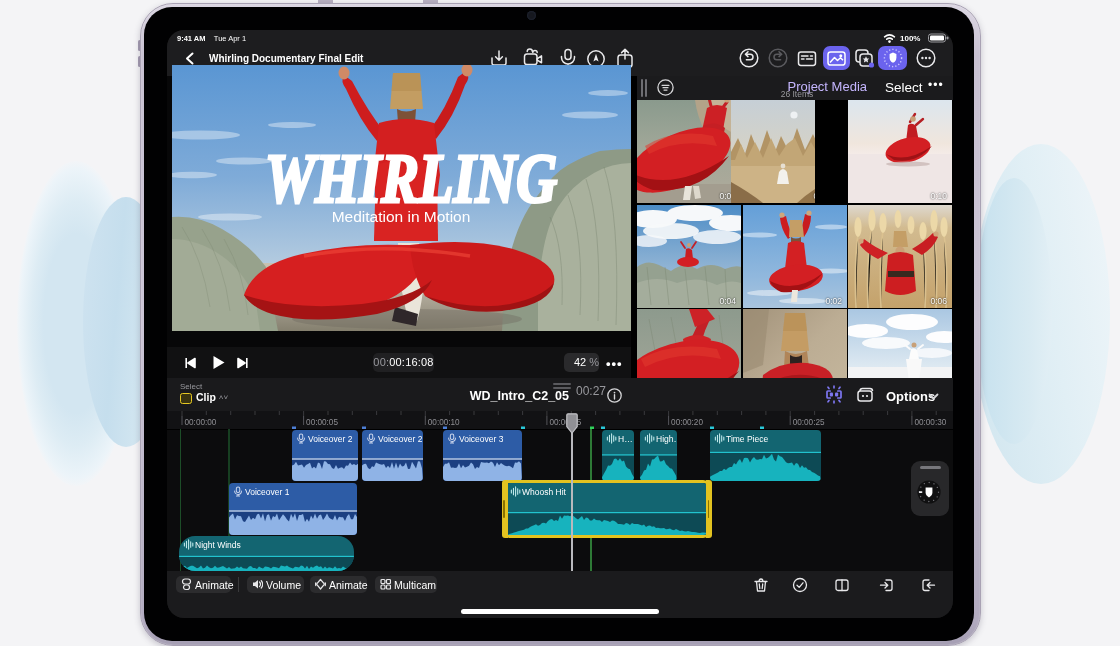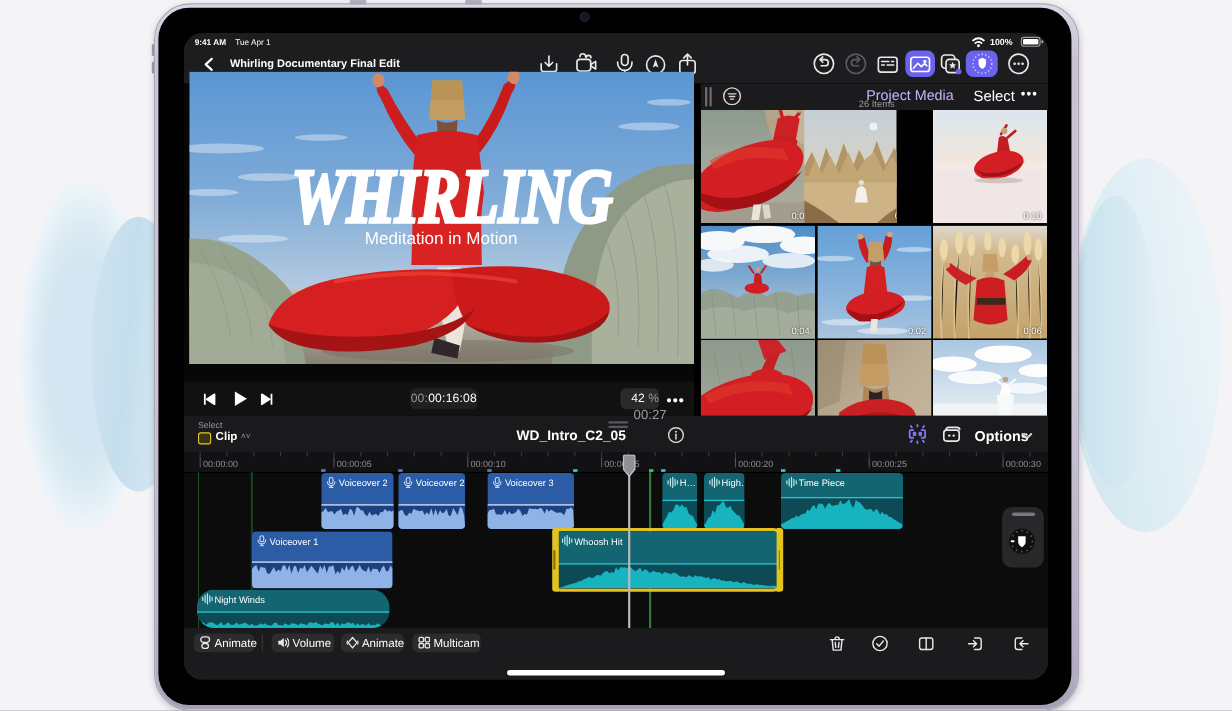--- a/index.html
+++ b/index.html
@@ -463,21 +463,21 @@
       </svg>
     </div>
 <div class="a" style="left:0px;top:348px;width:786px;height:240px;background:#0c0c0d"></div>
 <div class="a" style="left:0px;top:348px;width:786px;height:33px;background:#1a1a1c"></div>
 <div class="a" style="left:13px;top:352px;font-size:8px;color:#98989d">Select</div>
 <div class="a" style="left:13px;top:363px;width:10px;height:9px;border:1.6px solid #e6c822;border-radius:2.5px;background:#3a3410"></div>
 <div class="a" style="left:29px;top:361px;font-size:10.5px;color:#fff;font-weight:700">Clip <span style="font-weight:400;color:#98989d;font-size:8px;position:relative;top:-1px">˄˅</span></div>
 <div class="a" style="left:386px;top:353px;width:18px;height:2px;background:#5a5a5e;border-radius:1px"></div>
 <div class="a" style="left:386px;top:357px;width:18px;height:2px;background:#5a5a5e;border-radius:1px"></div>
 <div class="a" style="left:252px;top:359px;width:150px;text-align:right;font-size:12.5px;color:#fff;font-weight:700">WD_Intro_C2_05</div>
-<div class="a" style="left:409px;top:340px;font-size:12px;color:#98989d">00:27</div>
+<div class="a" style="left:409px;top:354px;font-size:12px;color:#98989d">00:27</div>
 <div class="a" style="left:440px;top:358px;width:15px;height:15px">
       <svg width="15" height="15" viewBox="0 0 15 15">
         <circle cx="7.5" cy="7.5" r="6.7" stroke="#d6d6d8" stroke-width="1.3" fill="none"></circle>
         <path d="M7.5 6.8 L7.5 11" stroke="#d6d6d8" stroke-width="1.4" stroke-linecap="round"></path>
         <circle cx="7.5" cy="4.6" r="0.9" fill="#d6d6d8"></circle>
       </svg>
     </div>
 <div class="a" style="left:656px;top:355px;width:22px;height:19px">
       <svg width="22" height="19" viewBox="0 0 22 19">
         <g stroke="#7d76f0" stroke-width="1.7" fill="none" stroke-linecap="round">

